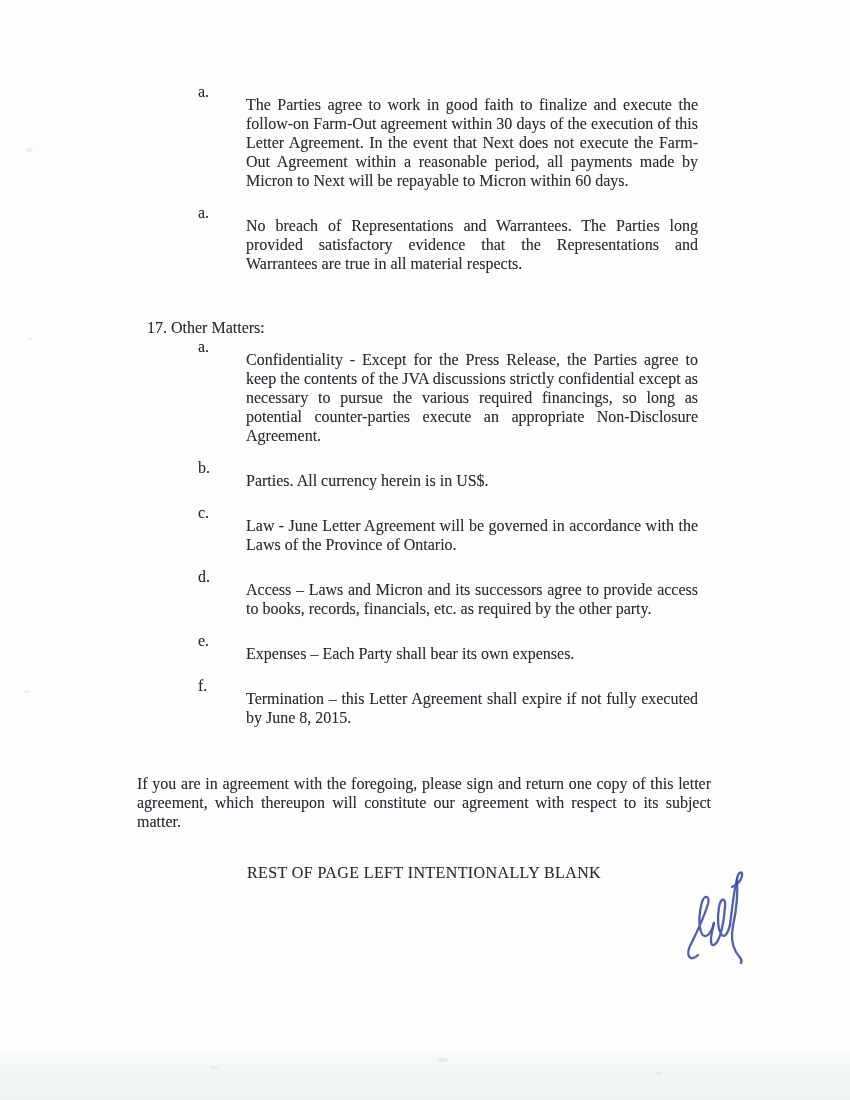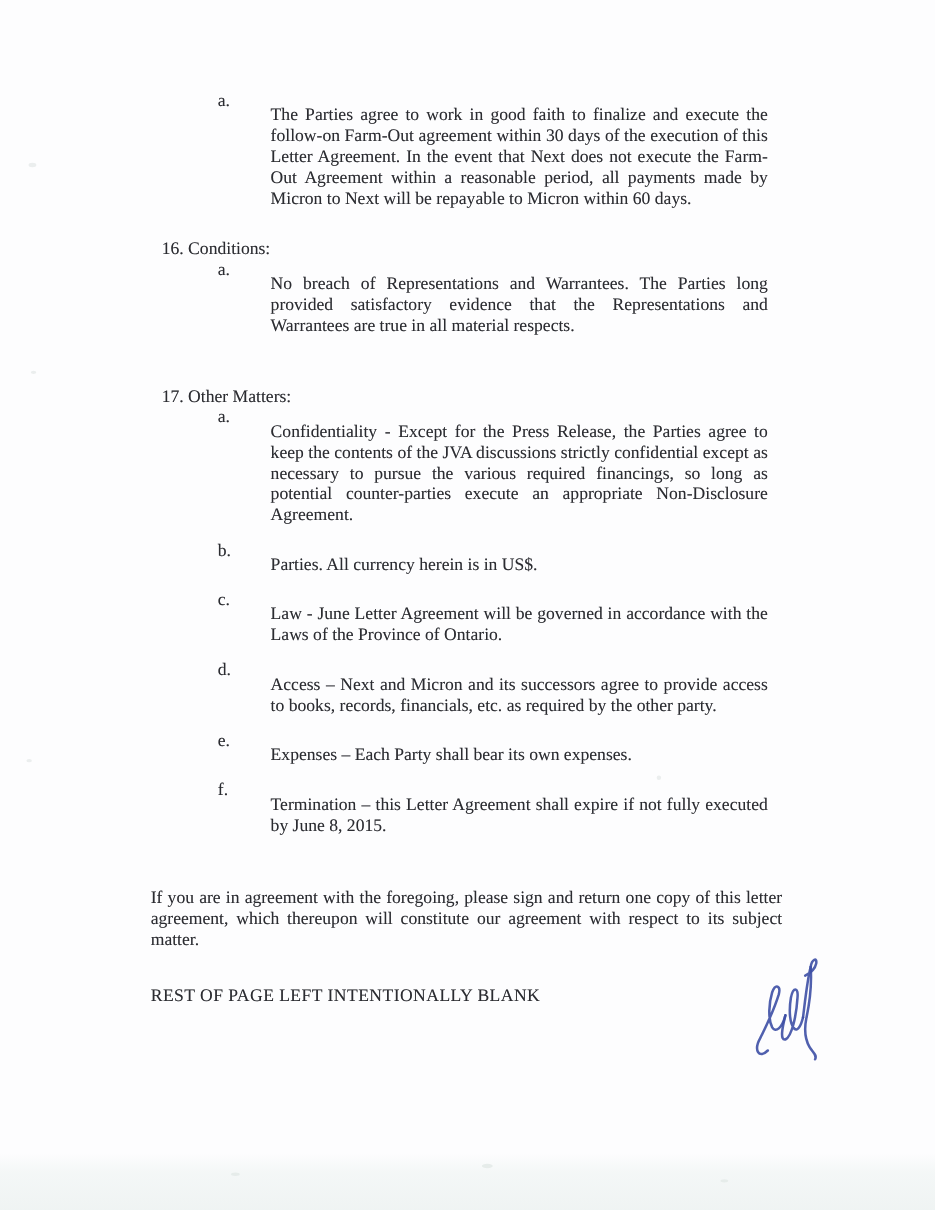--- a/index.html
+++ b/index.html
@@ -38,20 +38,21 @@
     margin: 14px 0 0 10px;
   }
   .sect.second { margin-top: 32px; }
   .closing {
     margin: 34px 0 0 0;
     text-align: justify;
   }
   .blank-notice {
     margin: 32px 0 0 0;
     letter-spacing: 0.4px;
+    text-align: center;
   }
   .sig {
     position: absolute;
     left: 683px;
     top: 868px;
     width: 70px;
     height: 100px;
   }
   .sig path {
     fill: none;
@@ -85,21 +86,20 @@
 
 <div class="page">
 
   <div class="textblock">
 
     <div class="li">
       <span class="marker">a.</span>
       <p class="litext">The Parties agree to work in good faith to finalize and execute the follow-on Farm-Out agreement within 30 days of the execution of this Letter Agreement. In the event that Next does not execute the Farm-Out Agreement within a reasonable period, all payments made by Micron to Next will be repayable to Micron within 60 days.</p>
     </div>
 
-    <div class="sect">16. Conditions:</div>
 
     <div class="li">
       <span class="marker">a.</span>
       <p class="litext">No breach of Representations and Warrantees. The Parties long provided satisfactory evidence that the Representations and Warrantees are true in all material respects.</p>
     </div>
 
     <div class="sect second">17. Other Matters:</div>
 
     <div class="li">
       <span class="marker">a.</span>
@@ -111,21 +111,21 @@
       <p class="litext">Parties. All currency herein is in US$.</p>
     </div>
 
     <div class="li">
       <span class="marker">c.</span>
       <p class="litext">Law - June Letter Agreement will be governed in accordance with the Laws of the Province of Ontario.</p>
     </div>
 
     <div class="li">
       <span class="marker">d.</span>
-      <p class="litext">Access – Next and Micron and its successors agree to provide access to books, records, financials, etc. as required by the other party.</p>
+      <p class="litext">Access – Laws and Micron and its successors agree to provide access to books, records, financials, etc. as required by the other party.</p>
     </div>
 
     <div class="li">
       <span class="marker">e.</span>
       <p class="litext">Expenses – Each Party shall bear its own expenses.</p>
     </div>
 
     <div class="li">
       <span class="marker">f.</span>
       <p class="litext">Termination – this Letter Agreement shall expire if not fully executed by June 8, 2015.</p>

